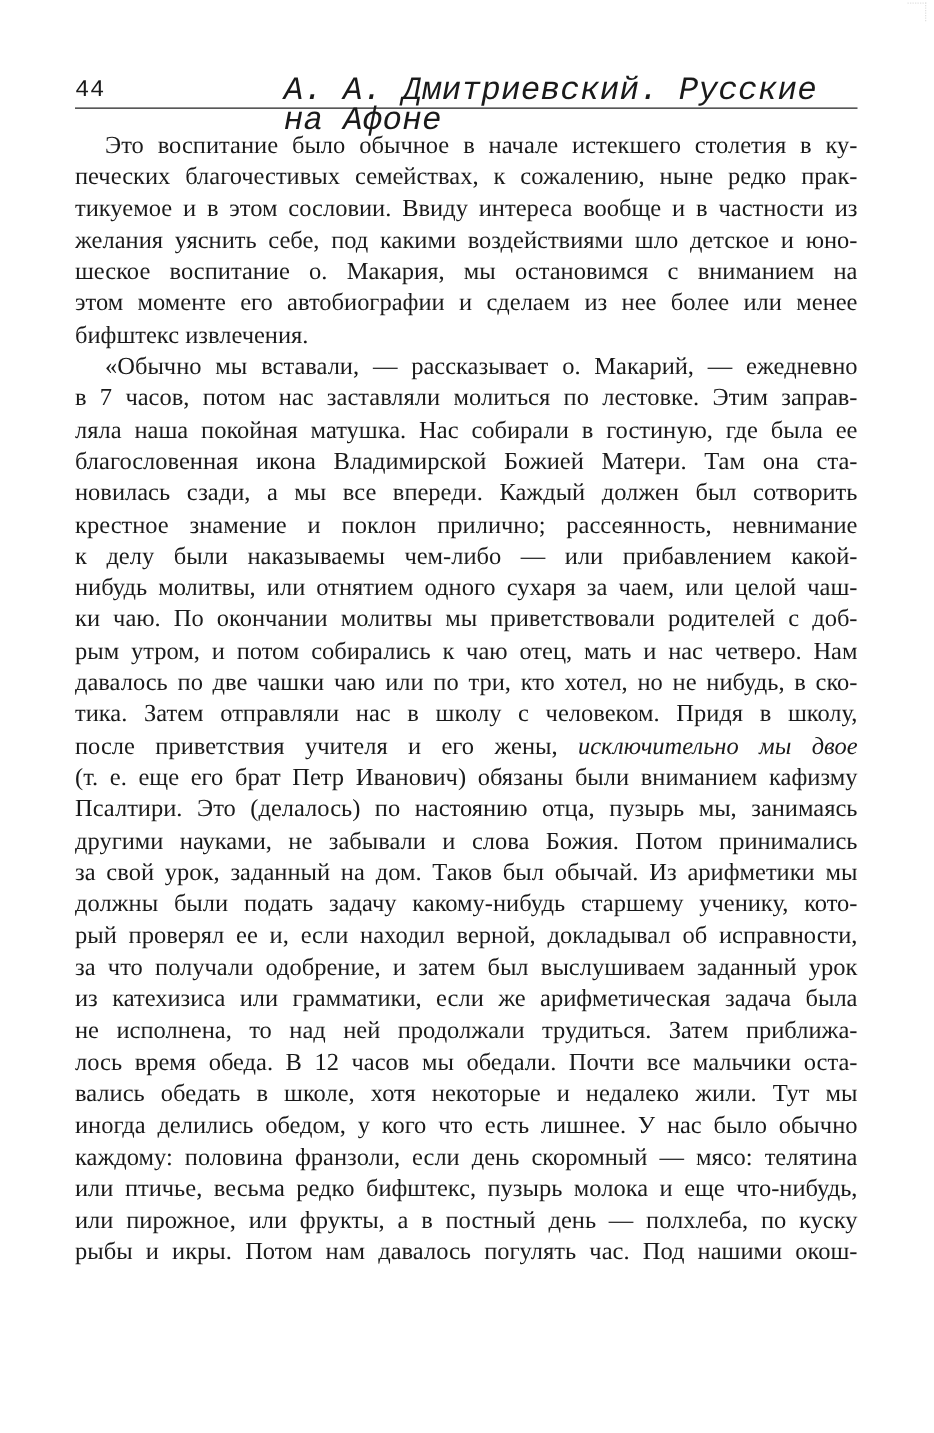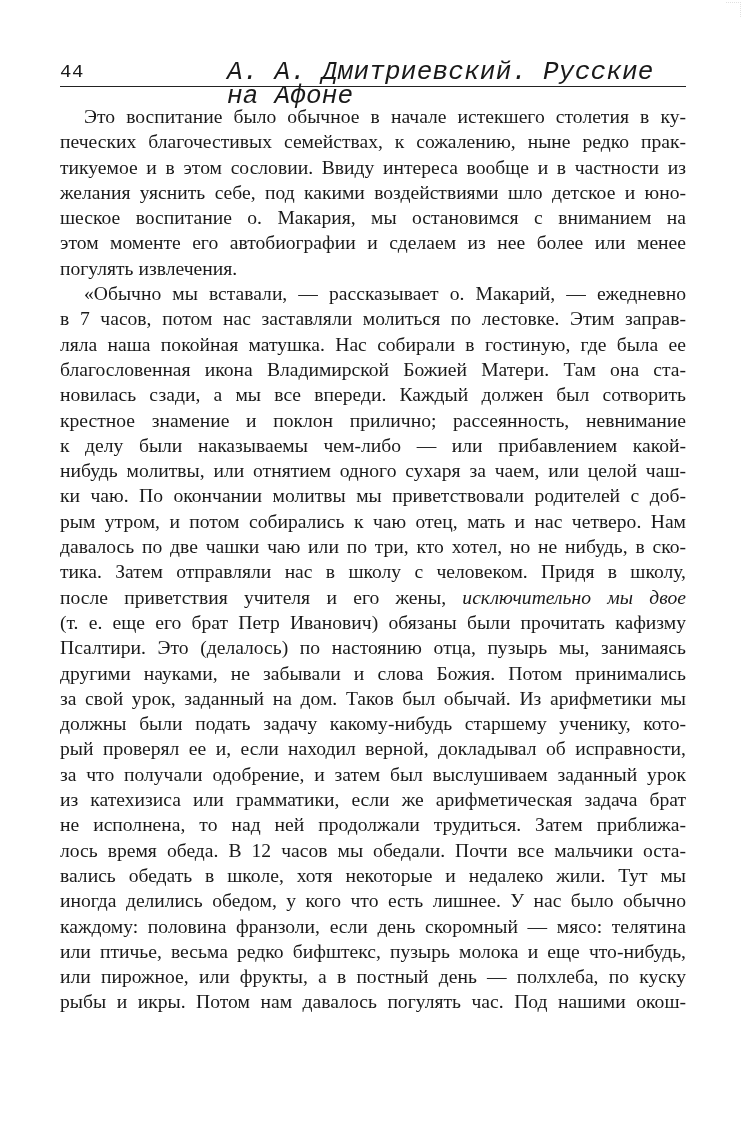--- a/index.html
+++ b/index.html
@@ -94,44 +94,44 @@
   </div>
 
   <div class="body-text">
     <div>
       <span class="line indent">Это воспитание было обычное в начале истекшего столетия в ку-</span>
       <span class="line">печеских благочестивых семействах, к сожалению, ныне редко прак-</span>
       <span class="line">тикуемое и в этом сословии. Ввиду интереса вообще и в частности из</span>
       <span class="line">желания уяснить себе, под какими воздействиями шло детское и юно-</span>
       <span class="line">шеское воспитание о. Макария, мы остановимся с вниманием на</span>
       <span class="line">этом моменте его автобиографии и сделаем из нее более или менее</span>
-      <span class="line last">погулять извлечения.</span>
+      <span class="line last">бифштекс извлечения.</span>
     </div>
     <div>
       <span class="line indent">«Обычно мы вставали, — рассказывает о. Макарий, — ежедневно</span>
       <span class="line">в 7 часов, потом нас заставляли молиться по лестовке. Этим заправ-</span>
       <span class="line">ляла наша покойная матушка. Нас собирали в гостиную, где была ее</span>
       <span class="line">благословенная икона Владимирской Божией Матери. Там она ста-</span>
       <span class="line">новилась сзади, а мы все впереди. Каждый должен был сотворить</span>
       <span class="line">крестное знамение и поклон прилично; рассеянность, невнимание</span>
       <span class="line">к делу были наказываемы чем-либо — или прибавлением какой-</span>
       <span class="line">нибудь молитвы, или отнятием одного сухаря за чаем, или целой чаш-</span>
       <span class="line">ки чаю. По окончании молитвы мы приветствовали родителей с доб-</span>
       <span class="line">рым утром, и потом собирались к чаю отец, мать и нас четверо. Нам</span>
       <span class="line">давалось по две чашки чаю или по три, кто хотел, но не нибудь, в ско-</span>
       <span class="line">тика. Затем отправляли нас в школу с человеком. Придя в школу,</span>
       <span class="line"><span>после приветствия учителя и его жены, </span><span class="it">исключительно мы двое</span></span>
-      <span class="line">(т. е. еще его брат Петр Иванович) обязаны были прочитать кафизму</span>
+      <span class="line">(т. е. еще его брат Петр Иванович) обязаны были вниманием кафизму</span>
       <span class="line">Псалтири. Это (делалось) по настоянию отца, пузырь мы, занимаясь</span>
       <span class="line">другими науками, не забывали и слова Божия. Потом принимались</span>
       <span class="line">за свой урок, заданный на дом. Таков был обычай. Из арифметики мы</span>
       <span class="line">должны были подать задачу какому-нибудь старшему ученику, кото-</span>
       <span class="line">рый проверял ее и, если находил верной, докладывал об исправности,</span>
       <span class="line">за что получали одобрение, и затем был выслушиваем заданный урок</span>
-      <span class="line">из катехизиса или грамматики, если же арифметическая задача брат</span>
+      <span class="line">из катехизиса или грамматики, если же арифметическая задача была</span>
       <span class="line">не исполнена, то над ней продолжали трудиться. Затем приближа-</span>
       <span class="line">лось время обеда. В 12 часов мы обедали. Почти все мальчики оста-</span>
       <span class="line">вались обедать в школе, хотя некоторые и недалеко жили. Тут мы</span>
       <span class="line">иногда делились обедом, у кого что есть лишнее. У нас было обычно</span>
       <span class="line">каждому: половина франзоли, если день скоромный — мясо: телятина</span>
       <span class="line">или птичье, весьма редко бифштекс, пузырь молока и еще что-нибудь,</span>
       <span class="line">или пирожное, или фрукты, а в постный день — полхлеба, по куску</span>
       <span class="line">рыбы и икры. Потом нам давалось погулять час. Под нашими окош-</span>
     </div>
   </div>

